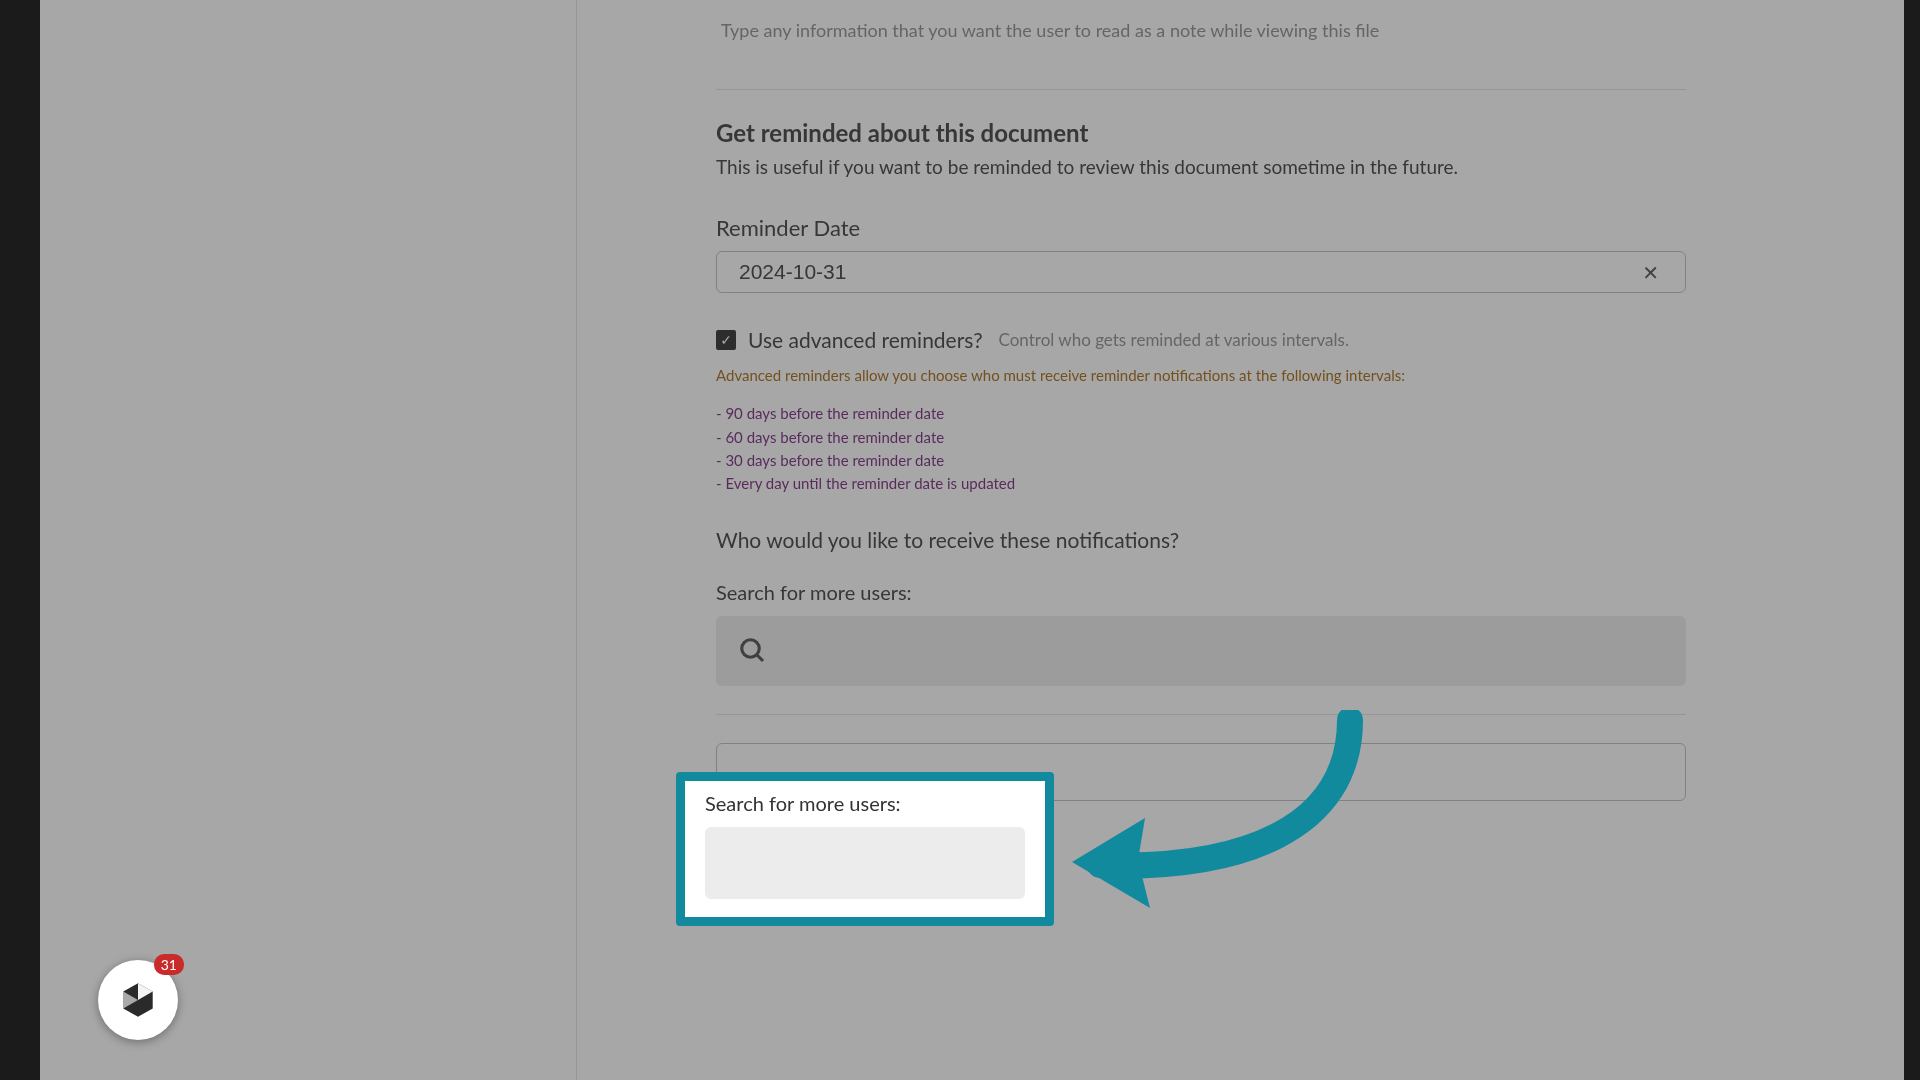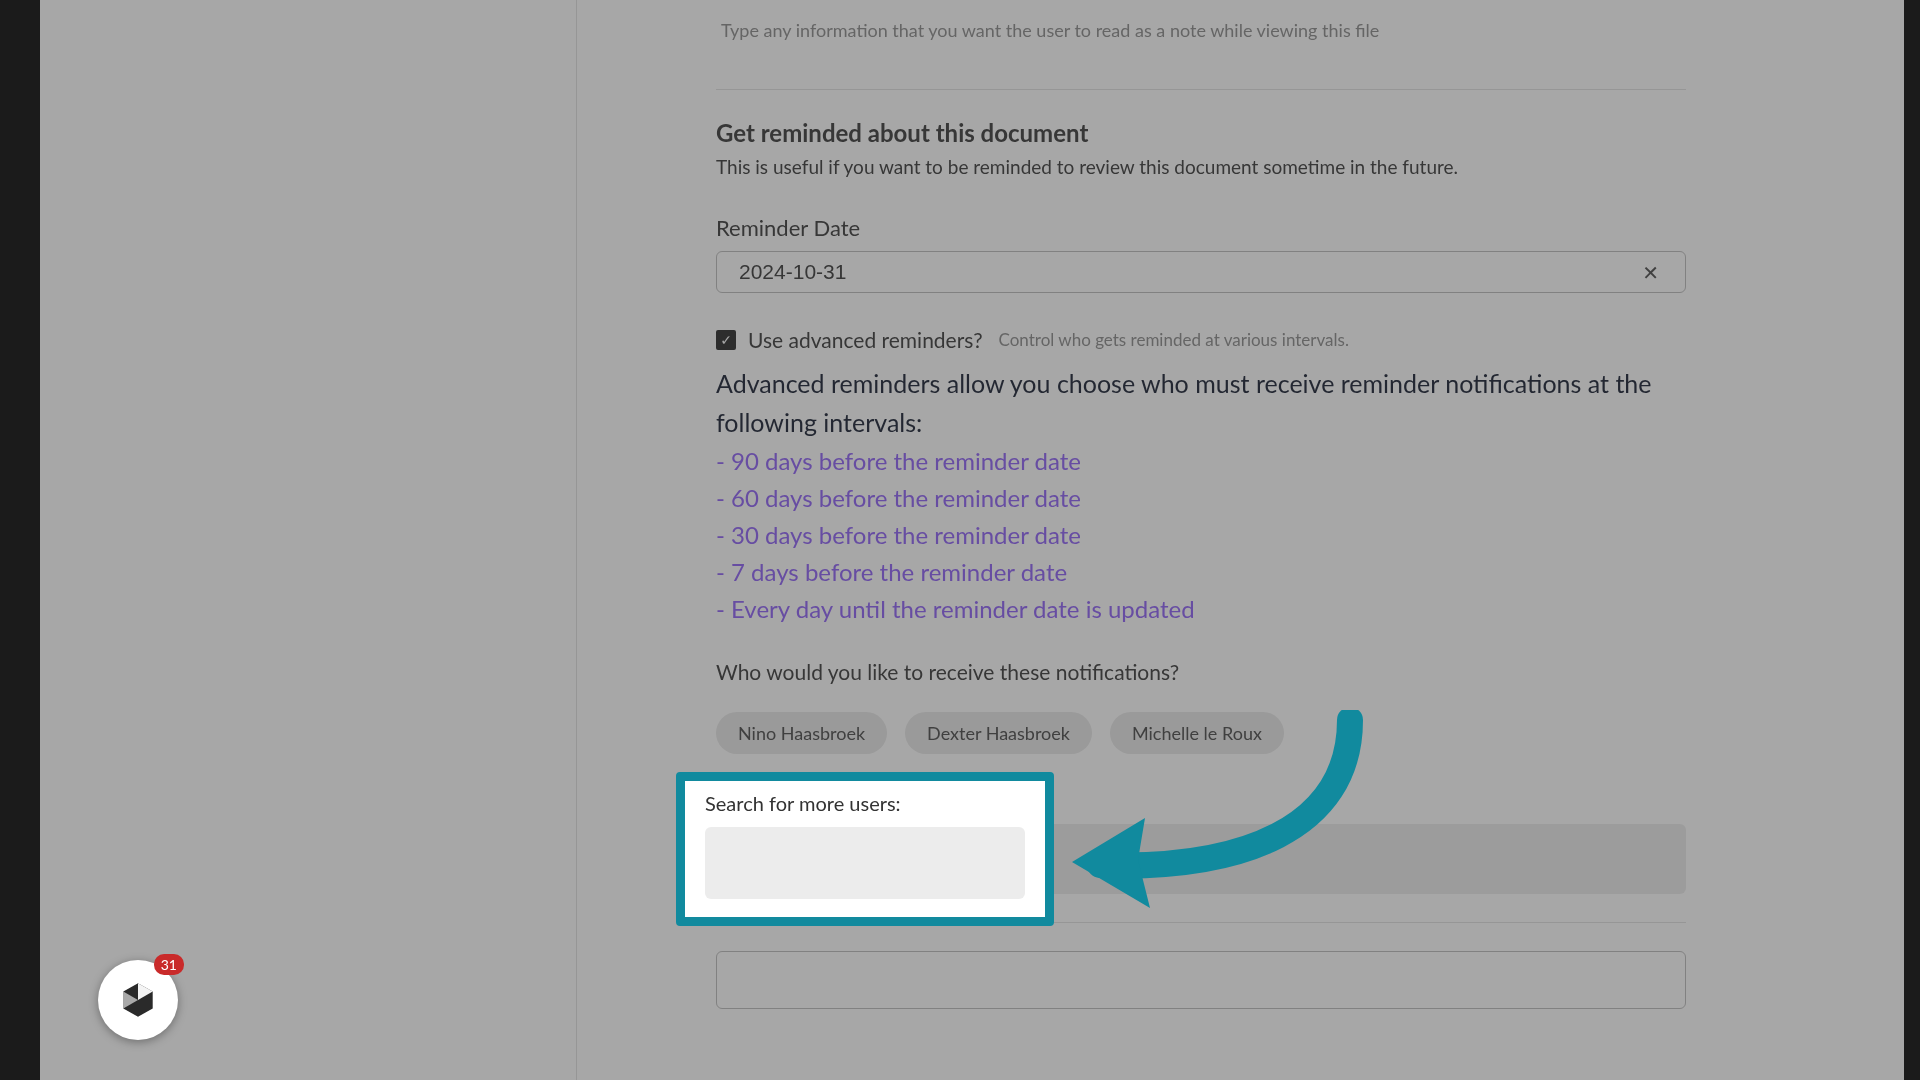--- a/index.html
+++ b/index.html
@@ -117,28 +117,28 @@
 .cb-label {
   font-size: 21px;
   color: #333333;
 }
 .cb-hint {
   font-size: 17px;
   color: #888888;
   margin-left: 4px;
 }
 .body-text {
-  font-size: 25px;
-  color: #0f172a;
+  font-size: 15px;
+  color: #a16207;
   line-height: 1.55;
-  margin-bottom: 0;
+  margin-bottom: 15px;
 }
 .list-line {
-  font-size: 24px;
-  color: #8b5cf6;
+  font-size: 15px;
+  color: #701a75;
   line-height: 1.55;
 }
 .q-label {
   font-size: 21px;
   color: #333333;
   margin-top: 32px;
   margin-bottom: 28px;
 }
 .sugg-label {
   font-size: 20px;
@@ -307,30 +307,24 @@
     <div class="cb-row">
       <div class="cb-box">✓</div>
       <span class="cb-label">Use advanced reminders?</span>
       <span class="cb-hint">Control who gets reminded at various intervals.</span>
     </div>
 
     <div class="body-text">Advanced reminders allow you choose who must receive reminder notifications at the following intervals:</div>
     <div class="list-line">- 90 days before the reminder date</div>
     <div class="list-line">- 60 days before the reminder date</div>
     <div class="list-line">- 30 days before the reminder date</div>
-    <div class="list-line">- 7 days before the reminder date</div>
     <div class="list-line">- Every day until the reminder date is updated</div>
 
     <div class="q-label">Who would you like to receive these notifications?</div>
 
-    <div class="chips">
-      <div class="chip">Nino Haasbroek</div>
-      <div class="chip">Dexter Haasbroek</div>
-      <div class="chip">Michelle le Roux</div>
-    </div>
 
     <div class="search-label">Search for more users:</div>
     <div class="search-bar">
       <svg class="search-icon-svg" viewBox="0 0 24 24">
           <circle cx="10" cy="10" r="7"></circle>
           <line x1="20" y1="20" x2="15" y2="15"></line>
         </svg>
       <input type="text" style="">
     </div>
 

